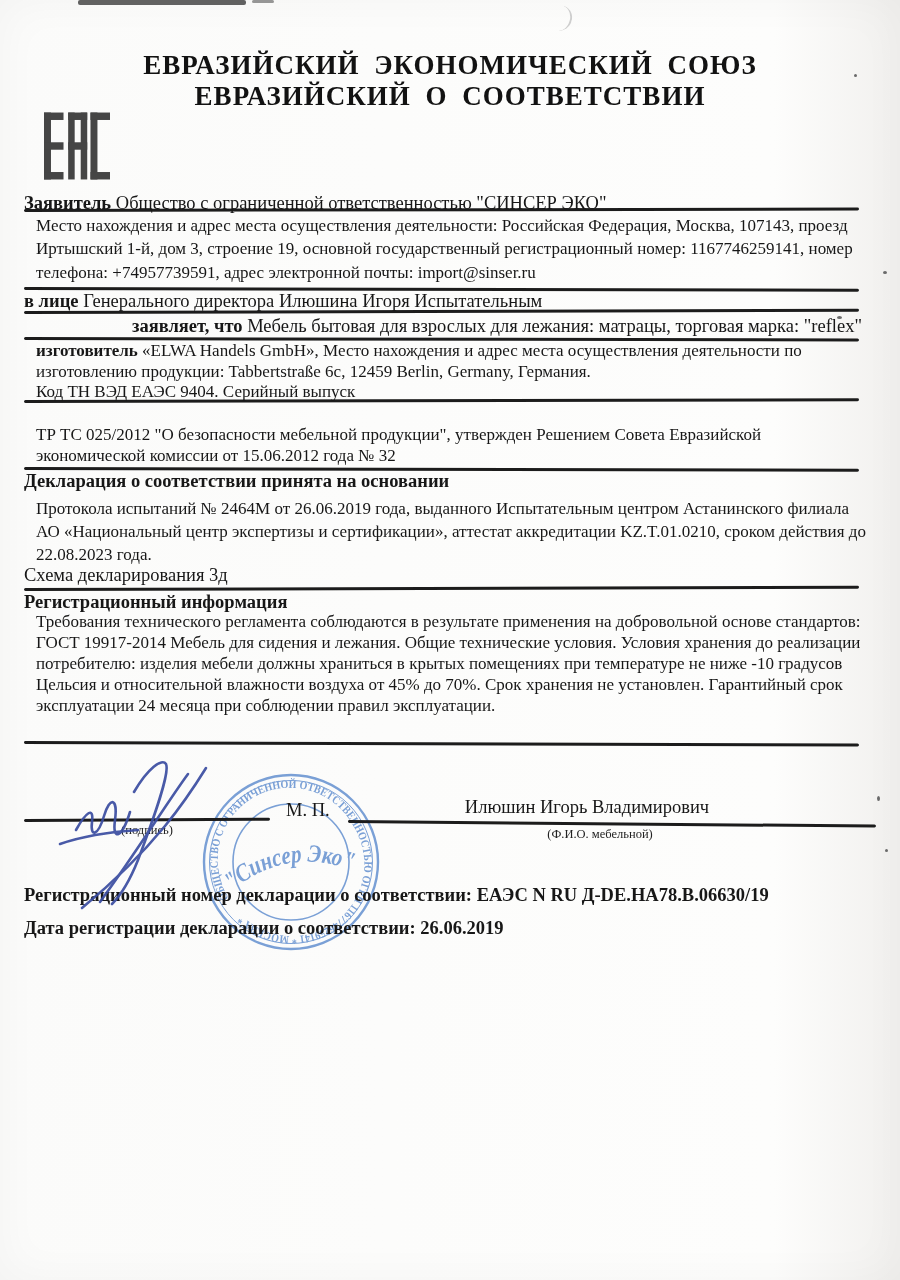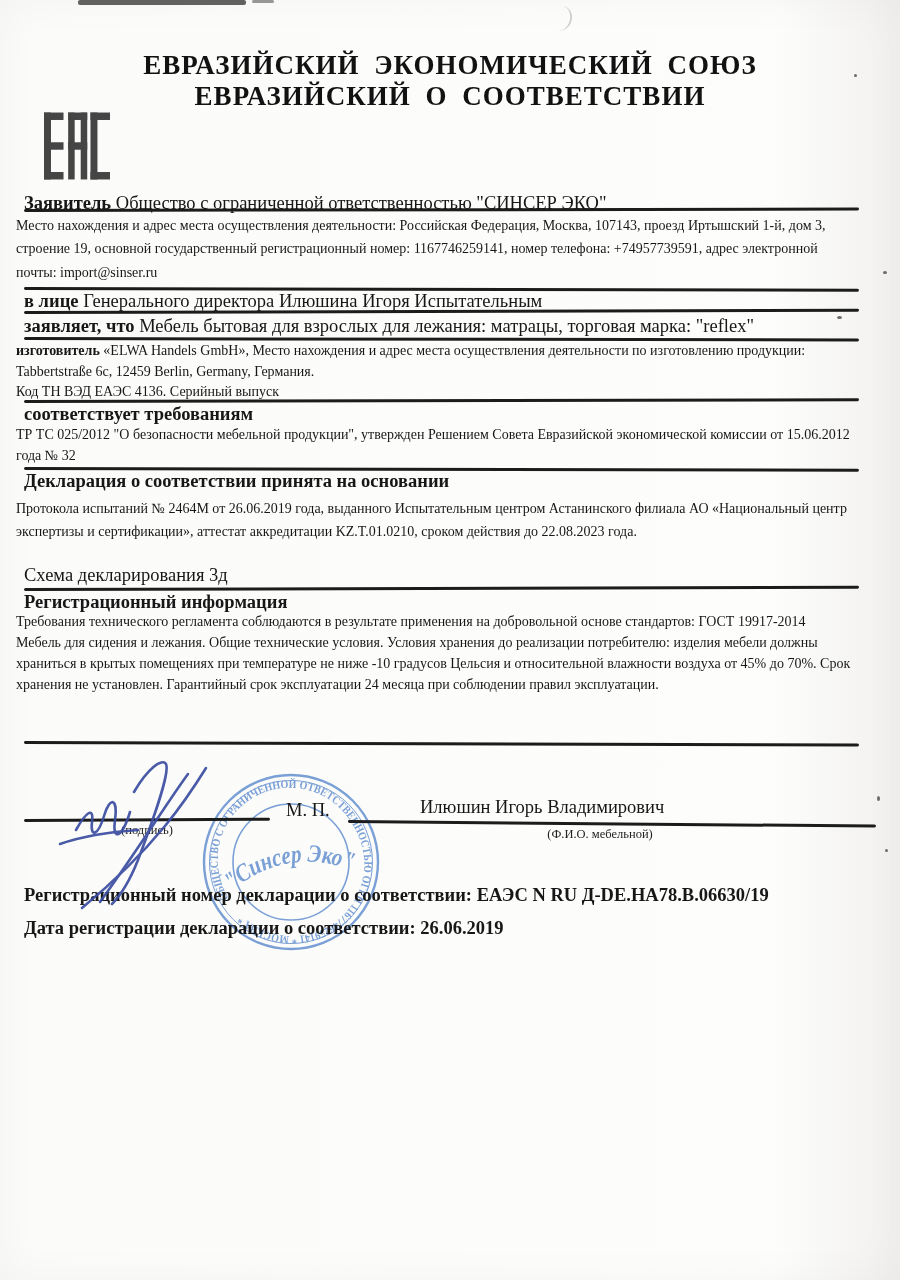--- a/index.html
+++ b/index.html
@@ -7,21 +7,21 @@
     position:relative;width:900px;height:1280px;margin:0 auto;
     background:linear-gradient(90deg,#fbfbfa 0%,#fdfdfc 86%,#f2f1ef 99%);
     font-family:"Liberation Serif","DejaVu Serif",serif;
     color:#171717;overflow:hidden;
     box-shadow:inset 0 0 46px rgba(0,0,0,0.035);
   }
   .abs{position:absolute;}
   .doc-title{left:0;right:0;text-align:center;font-weight:bold;font-size:27px;line-height:31px;
     letter-spacing:1px;word-spacing:7px;color:#121212;}
   .row{left:24px;width:838px;font-size:18.5px;line-height:22px;}
-  .para{left:16px;width:838px;font-size:14px;}
+  .para{left:36px;width:838px;font-size:17px;}
   .lbl{font-weight:bold;}
   .rule{left:24px;width:835px;height:2.6px;background:#1c1c1c;border-radius:2px;transform-origin:left center;}
   .caption{font-size:12.5px;text-align:center;color:#222;}
   .boldline{font-weight:bold;}
   .sig-line{height:2.5px;background:#1c1c1c;border-radius:2px;transform-origin:left center;}
   .txt-z{z-index:3;}
   .speck{background:#6a6a6a;border-radius:50%;}
   .artifact-bar{background:#474747;border-radius:2px;opacity:.85;filter:blur(.4px);}
   .artifact-curve{width:14px;height:26px;border-right:2px solid #c7c7c7;border-radius:0 12px 14px 0;transform:rotate(8deg);opacity:.85;}
 </style>
@@ -68,34 +68,33 @@
 
   <div class="abs para txt-z" style="top:214px;line-height:23.4px;">Место нахождения и адрес места осуществления деятельности: Российская Федерация, Москва, 107143, проезд Иртышский 1-й, дом 3, строение 19, основной государственный регистрационный номер: 1167746259141, номер телефона: +74957739591, адрес электронной почты: import@sinser.ru</div>
   <div class="abs rule" style="top:287px;transform:rotate(0.12deg);"></div>
 
   <div class="abs row txt-z" style="top:290px;">
     <span class="lbl">в лице</span>
     <span>Генерального директора Илюшина Игоря Испытательным</span>
   </div>
   <div class="abs rule" style="top:311px;transform:rotate(-0.15deg);"></div>
 
-  <div class="abs row txt-z" style="top:315px;">
+  <div class="abs row txt-z" style="top:315px;text-align:right;">
     <span class="lbl">заявляет, что</span>
     <span>Мебель бытовая для взрослых для лежания: матрацы, торговая марка: "reflex"</span>
   </div>
   <div class="abs rule" style="top:337px;transform:rotate(0.1deg);"></div>
 
   <div class="abs para txt-z" style="top:341px;line-height:20.6px;">
     <span class="lbl">изготовитель</span>
     <span>«ELWA Handels GmbH», Место нахождения и адрес места осуществления деятельности по изготовлению продукции: Tabbertstraße 6c, 12459 Berlin,  Germany,  Германия.</span>
-    <div>Код ТН ВЭД ЕАЭС 4136. Серийный выпуск</div>
+    <div>Код ТН ВЭД ЕАЭС 9404. Серийный выпуск</div>
   </div>
   <div class="abs rule" style="top:400px;transform:rotate(-0.12deg);"></div>
 
-  <div class="abs row boldline txt-z" style="top:403px;">соответствует требованиям</div>
   <div class="abs para txt-z" style="top:424px;line-height:21.3px;">ТР ТС 025/2012 "О безопасности мебельной продукции", утвержден Решением Совета Евразийской экономической комиссии от 15.06.2012 года № 32</div>
   <div class="abs rule" style="top:467px;transform:rotate(0.12deg);"></div>
 
   <div class="abs row boldline txt-z" style="top:470px;">Декларация о соответствии принята на основании</div>
   <div class="abs para txt-z" style="top:498px;line-height:22.8px;">Протокола испытаний № 2464М  от 26.06.2019 года, выданного Испытательным центром Астанинского филиала АО «Национальный центр экспертизы и сертификации», аттестат аккредитации KZ.T.01.0210, сроком действия до 22.08.2023 года.</div>
   <div class="abs row txt-z" style="top:564px;">Схема декларирования 3д</div>
   <div class="abs rule" style="top:588px;transform:rotate(-0.15deg);"></div>
 
   <div class="abs row boldline txt-z" style="top:591px;">Регистрационный информация</div>
   <div class="abs para txt-z" style="top:612px;line-height:20.9px;">Требования технического регламента соблюдаются в результате применения на добровольной основе стандартов: ГОСТ 19917-2014 Мебель для сидения и лежания. Общие технические условия. Условия хранения до реализации потребителю: изделия мебели должны храниться в крытых помещениях при температуре не ниже -10 градусов Цельсия и относительной влажности воздуха от 45% до 70%. Срок хранения не установлен. Гарантийный срок эксплуатации 24 месяца при соблюдении правил эксплуатации.</div>
@@ -130,20 +129,20 @@
       <path d="M22,92 C45,84 70,80 100,78"></path>
       <path d="M96,40 C110,16 124,6 128,12 C132,20 118,60 100,108 C92,128 84,142 74,152"></path>
     </g>
   </svg>
 
   <div class="abs sig-line txt-z" style="left:24px;top:819px;width:246px;transform:rotate(-0.3deg);"></div>
   <div class="abs caption txt-z" style="left:92px;top:823px;width:110px;">(подпись)</div>
 
   <div class="abs row txt-z" style="left:286px;top:799px;width:70px;">М. П.</div>
 
-  <div class="abs row txt-z" style="left:420px;top:796px;width:360px;">Илюшин Игорь Владимирович</div>
+  <div class="abs row txt-z" style="left:407px;top:796px;width:360px;text-align:center;">Илюшин Игорь Владимирович</div>
   <div class="abs sig-line txt-z" style="left:348px;top:820px;width:528px;transform:rotate(0.5deg);"></div>
   <div class="abs caption txt-z" style="left:460px;top:827px;width:280px;">(Ф.И.О. мебельной)</div>
 
   <div class="abs row boldline txt-z" style="top:884px;">Регистрационный номер декларации о соответствии: ЕАЭС N RU Д-DE.НА78.В.06630/19</div>
   <div class="abs row boldline txt-z" style="top:917px;">Дата регистрации декларации о соответствии: 26.06.2019</div>
 
 </div>
 
 </body></html>

